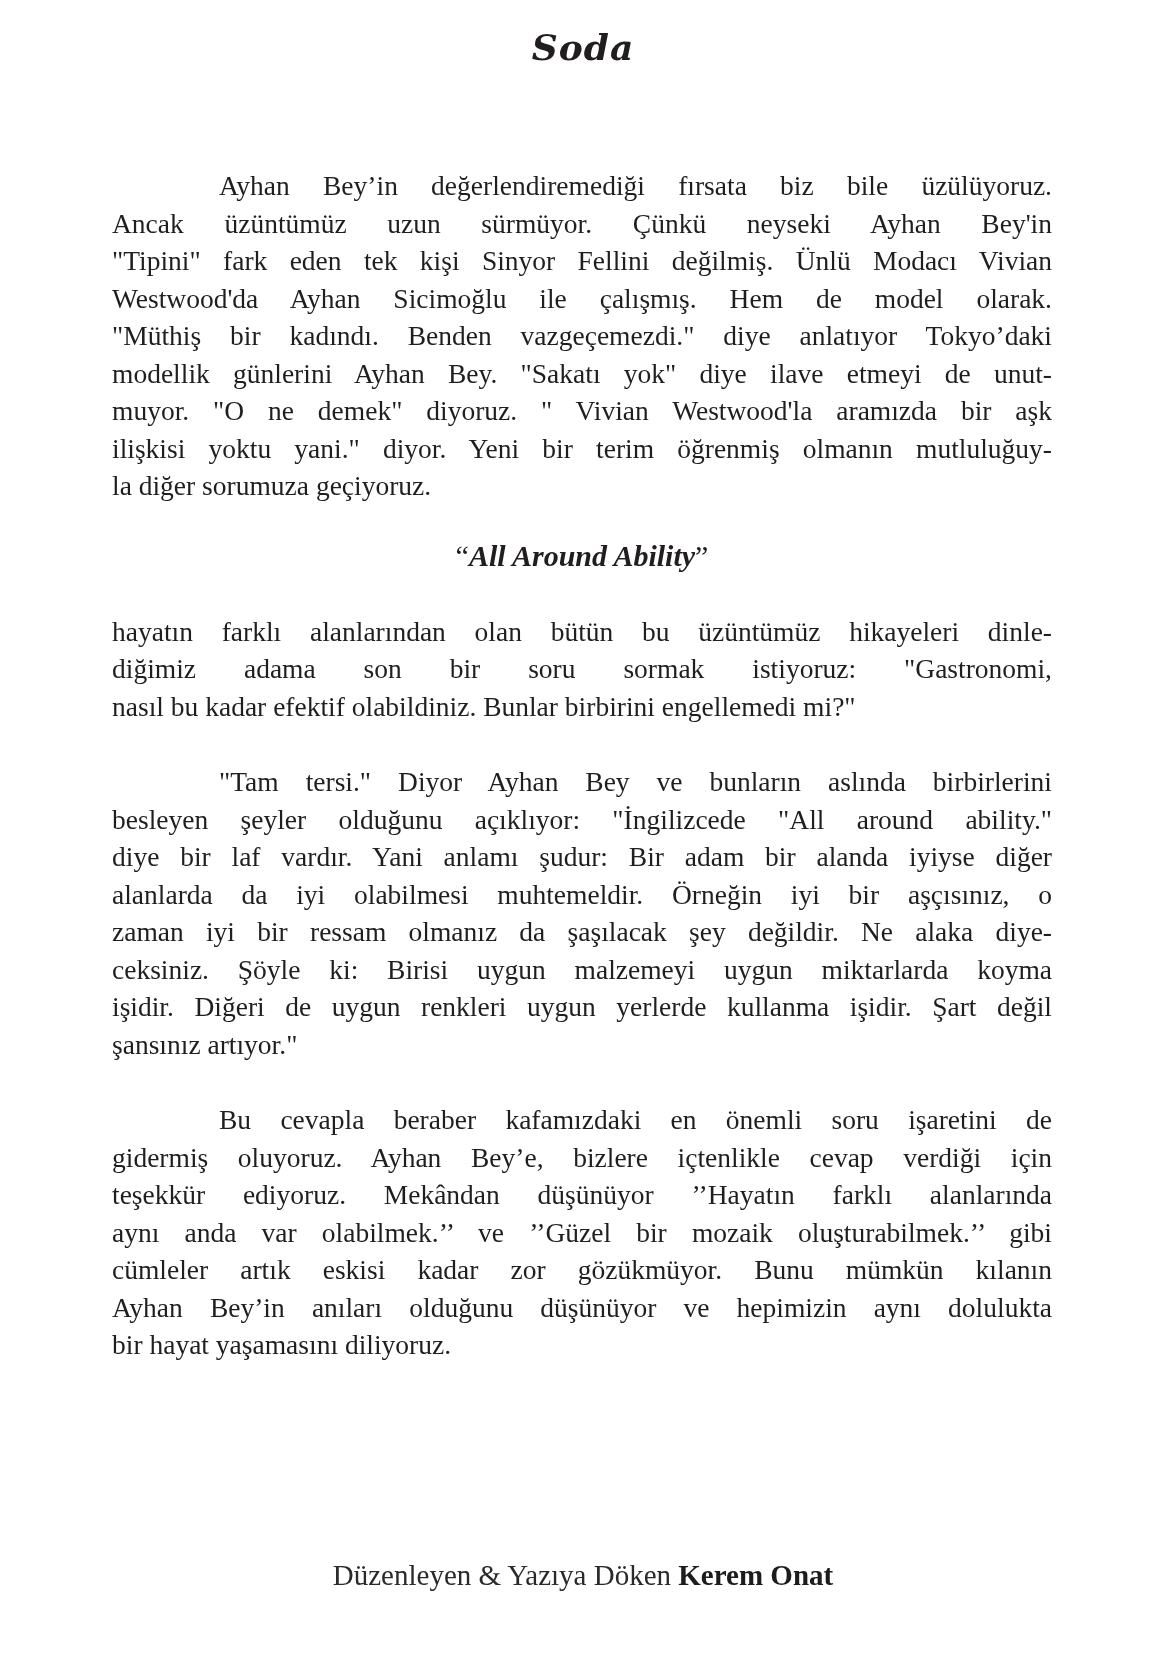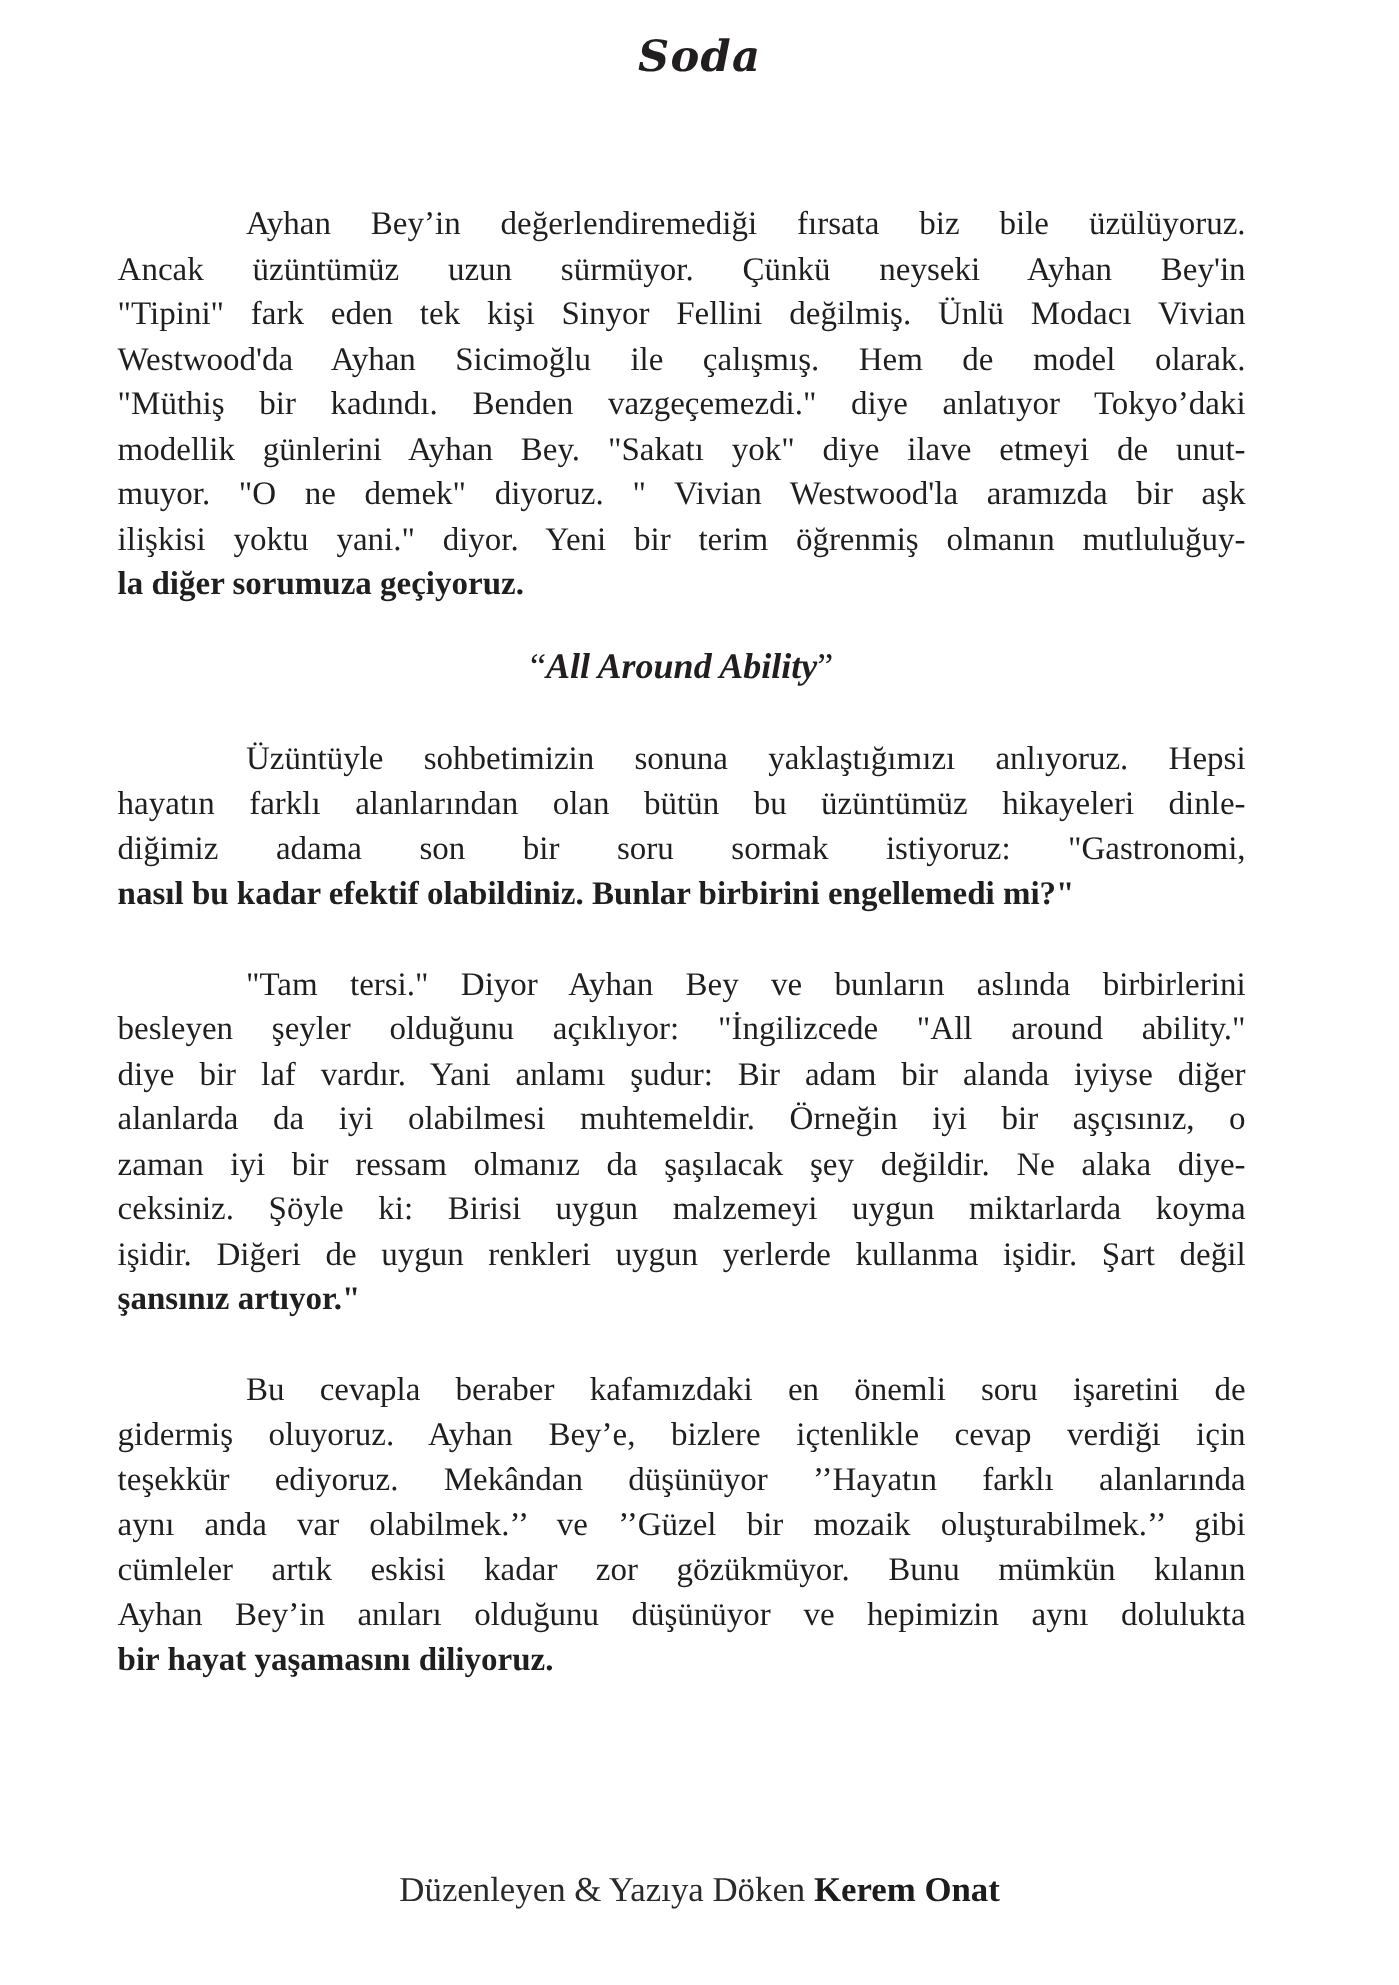--- a/index.html
+++ b/index.html
@@ -25,37 +25,36 @@
     text-align: center;
     font-family: "DejaVu Serif", serif;
     font-weight: bold;
     font-style: italic;
     font-size: 36px;
     letter-spacing: 1px;
     color: #221e1f;
   }
   .content {
     position: absolute;
-    left: 98px;
+    left: 112px;
     top: 167px;
     width: 940px;
   }
   .paragraph { margin: 0; }
   .article-body-2 .paragraph { margin-top: 38px; }
   .line {
     font-size: 27.5px;
     line-height: 37.5px;
     text-align: justify;
     text-align-last: justify;
   }
   .line.indent { text-indent: 107px; }
   .line.last {
     text-align: center;
     text-align-last: left;
-    font-weight: bold;
   }
   .section-heading {
     margin-top: 32px;
     text-align: center;
     font-size: 30px;
     line-height: 38px;
     color: #221e1f;
   }
   .section-heading .heading-title {
     font-weight: bold;
@@ -96,21 +95,20 @@
           <div class="line">muyor. "O ne demek" diyoruz. " Vivian Westwood'la aramızda bir aşk</div>
           <div class="line">ilişkisi yoktu yani." diyor. Yeni bir terim öğrenmiş olmanın mutluluğuy-</div>
           <div class="line last">la diğer sorumuza geçiyoruz.</div>
         </div>
       </div>
 
     <div class="section-heading"><span class="heading-quote">“</span><span class="heading-title">All Around Ability</span><span class="heading-quote">”</span></div>
 
     <div class="article-body-2">
         <div class="paragraph">
-          <div class="line indent">Üzüntüyle sohbetimizin sonuna yaklaştığımızı anlıyoruz. Hepsi</div>
           <div class="line">hayatın farklı alanlarından olan bütün bu üzüntümüz hikayeleri dinle-</div>
           <div class="line">diğimiz adama son bir soru sormak istiyoruz: "Gastronomi,</div>
           <div class="line last">nasıl bu kadar efektif olabildiniz. Bunlar birbirini engellemedi mi?"</div>
         </div>
         <div class="paragraph">
           <div class="line indent">"Tam tersi." Diyor Ayhan Bey ve bunların aslında birbirlerini</div>
           <div class="line">besleyen şeyler olduğunu açıklıyor: "İngilizcede "All around ability."</div>
           <div class="line">diye bir laf vardır. Yani anlamı şudur: Bir adam bir alanda iyiyse diğer</div>
           <div class="line">alanlarda da iyi olabilmesi muhtemeldir. Örneğin iyi bir aşçısınız, o</div>
           <div class="line">zaman iyi bir ressam olmanız da şaşılacak şey değildir. Ne alaka diye-</div>

